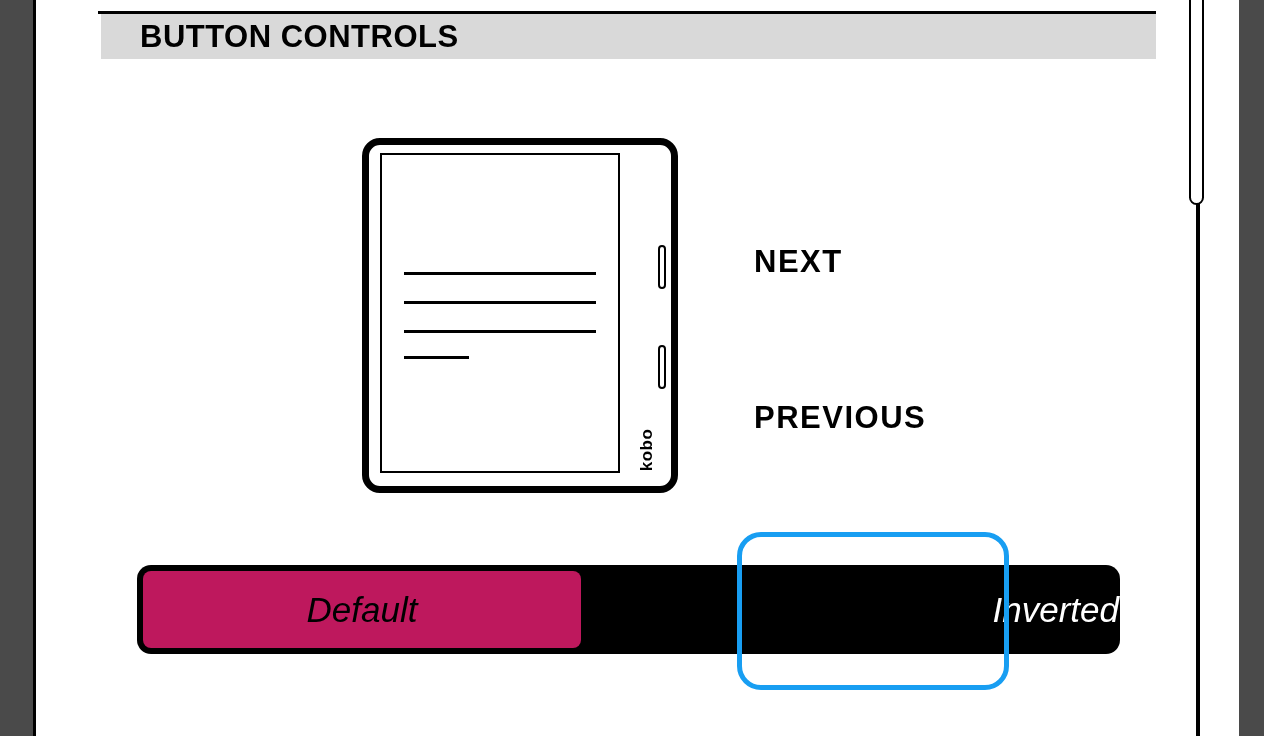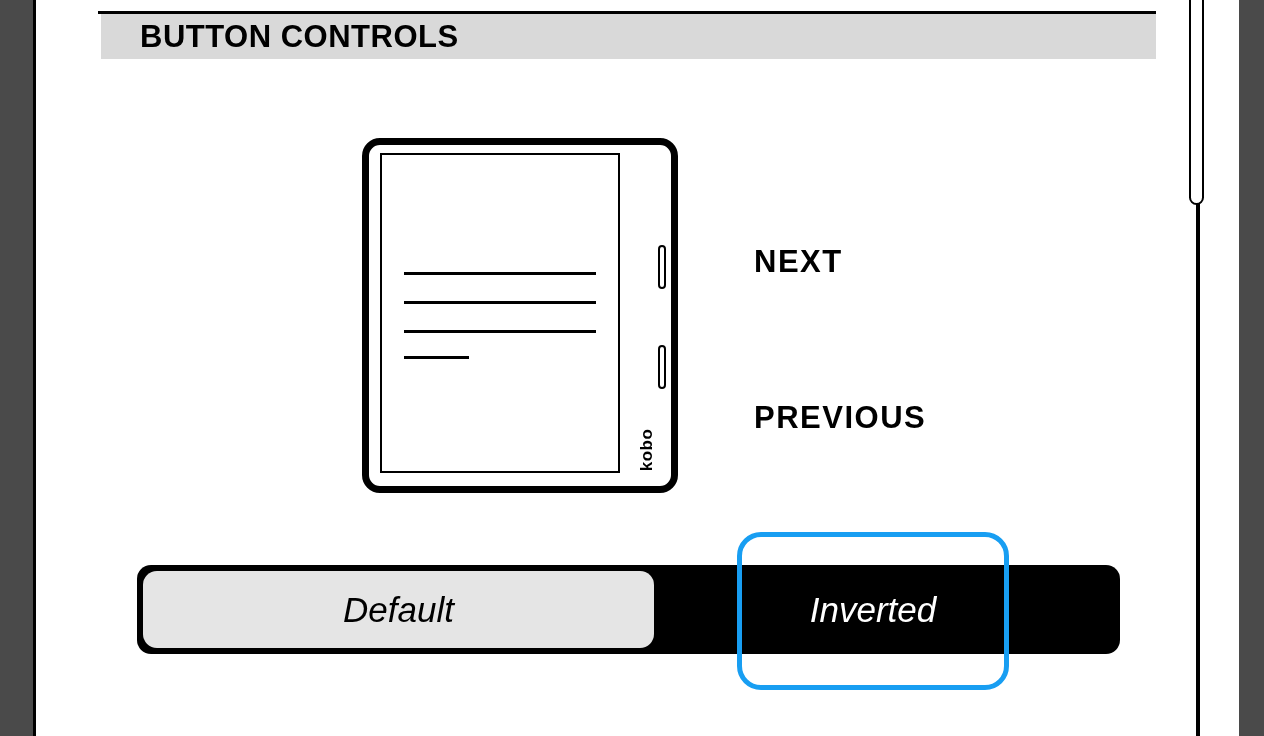--- a/index.html
+++ b/index.html
@@ -58,22 +58,22 @@
   .hw-label{font-size:31px;font-weight:700;letter-spacing:1.5px;line-height:31px;}
   .label-next{left:754px;top:246px;}
   .label-previous{left:754px;top:358px;margin-top:44px;}
 
   
   .toggle-bar{left:137px;top:565px;width:983px;height:89px;background:#000;border-radius:14px;}
   .toggle-option{
     position:absolute;top:6px;height:77px;display:flex;align-items:center;justify-content:center;
     font-size:35px;font-style:italic;font-weight:400;
   }
-  .opt-default{left:6px;width:511px;background:#e5e5e5;border-radius:14px;color:#000;}
-  .opt-inverted{left:490px;width:492px;color:#fff;}
+  .opt-default{left:6px;width:438px;background:#be185d;border-radius:8px;color:#000;}
+  .opt-inverted{left:490px;width:492px;color:#fff;justify-content:flex-end;}
   .focus-ring{
     left:737px;top:532px;width:272px;height:158px;background:transparent;
     border:5px solid #189ef2;border-radius:24px;pointer-events:none;
   }
 </style>
 </head>
 <body>
 
 <div id="stage">
 

